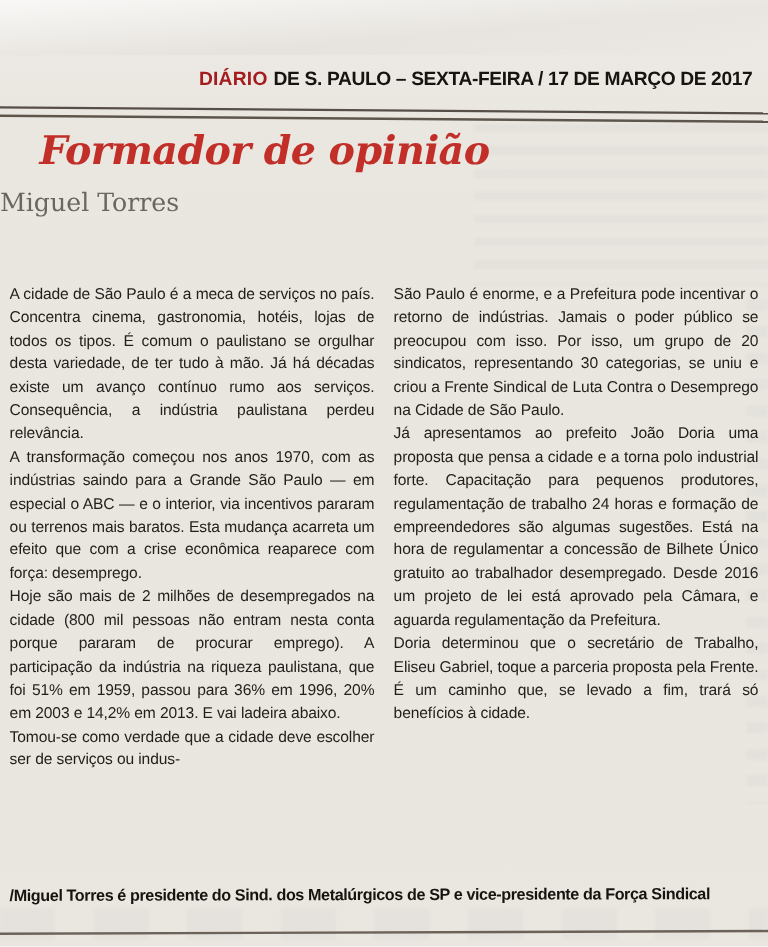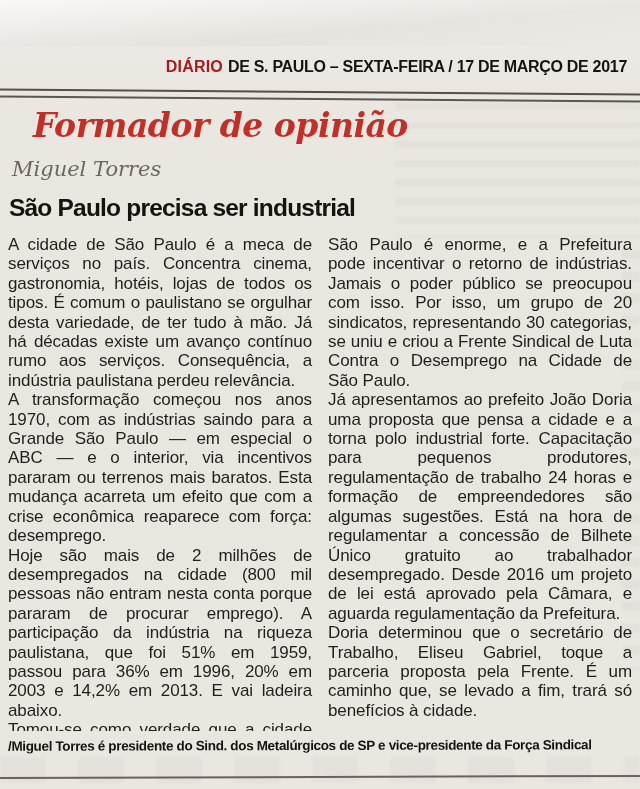--- a/index.html
+++ b/index.html
@@ -76,24 +76,23 @@
     font-family: "DejaVu Serif", serif;
     font-style: italic;
     font-weight: bold;
     font-size: 33px;
     letter-spacing: -0.5px;
     color: #c22e28;
     margin-left: 23px;
   }
   .byline {
     position: absolute;
-    left: 12px;
+    left: 0;
     top: 157px;
     font-family: "DejaVu Serif", serif;
-    font-style: italic;
     font-size: 21px;
     color: #6b665f;
     text-align: right;
   }
   .headline {
     position: absolute;
     left: 9px;
     top: 194px;
     font-size: 24.5px;
     font-weight: bold;
@@ -107,21 +106,21 @@
     left: 8px;
     top: 235px;
     width: 624px;
     height: 496px;
     display: flex;
     gap: 16px;
     overflow: hidden;
   }
   .col {
     width: 304px;
-    font-size: 17px;
+    font-size: 13px;
     line-height: 19.4px;
     letter-spacing: -0.1px;
     text-align: justify;
     color: #221e1a;
   }
   .col p { margin: 0; }
 
   .footer-note {
     position: absolute;
     left: 8px;
@@ -156,21 +155,20 @@
 
   <div class="masthead">
     <span class="brand">DIÁRIO</span><span class="masthead-rest">DE S. PAULO – SEXTA-FEIRA / 17 DE MARÇO DE 2017</span>
   </div>
 
   <div class="double-rule"></div>
 
   <div class="opinion-title">Formador de opinião</div>
   <div class="byline">Miguel Torres</div>
 
-  <div class="headline">São Paulo precisa ser industrial</div>
 
   <div class="columns">
     <div class="col">
       <p>A cidade de São Paulo é a meca de serviços no país. Concentra cinema, gastronomia, hotéis, lojas de todos os tipos. É comum o paulistano se orgulhar desta variedade, de ter tudo à mão. Já há décadas existe um avanço contínuo rumo aos serviços. Consequência, a indústria paulistana perdeu relevância.</p>
       <p>A transformação começou nos anos 1970, com as indústrias saindo para a Grande São Paulo — em especial o ABC — e o interior, via incentivos pararam ou terrenos mais baratos. Esta mudança acarreta um efeito que com a crise econômica reaparece com força: desemprego.</p>
       <p>Hoje são mais de 2 milhões de desempregados na cidade (800 mil pessoas não entram nesta conta porque pararam de procurar emprego). A participação da indústria na riqueza paulistana, que foi 51% em 1959, passou para 36% em 1996, 20% em 2003 e 14,2% em 2013. E vai ladeira abaixo.</p>
       <p>Tomou-se como verdade que a cidade deve escolher ser de serviços ou indus-</p>
     </div>
     <div class="col">
       <p>São Paulo é enorme, e a Prefeitura pode incentivar o retorno de indústrias. Jamais o poder público se preocupou com isso. Por isso, um grupo de 20 sindicatos, representando 30 categorias, se uniu e criou a Frente Sindical de Luta Contra o Desemprego na Cidade de São Paulo.</p>

